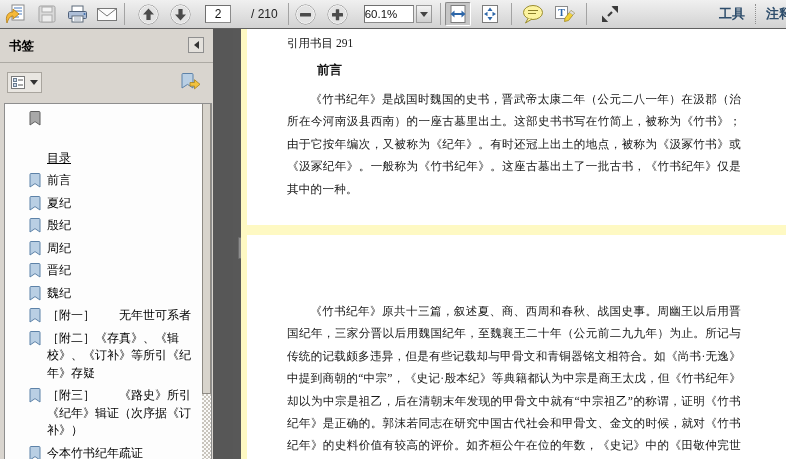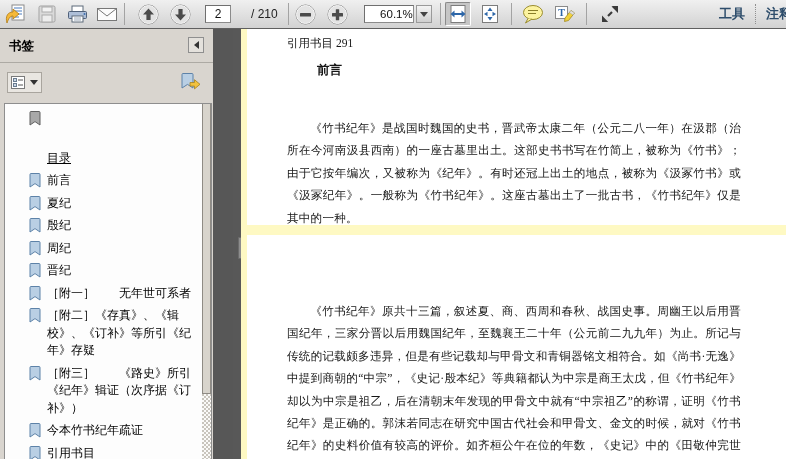--- a/index.html
+++ b/index.html
@@ -15,21 +15,21 @@
     border:1px solid transparent;border-radius:2px;box-sizing:border-box;}
   .tb-btn.pressed{background:#c6c6c6;border-color:#8a8a8a #ffffff #ffffff #8a8a8a;border-style:solid;}
   .tb-sep{width:1px;height:22px;background:#a3a3a3;margin:0 4px;}
   .tb-dotsep{width:0;height:20px;border-left:1px dotted #8f8f8f;margin:0 10px;}
   .pagebox{width:26px;height:18px;background:#fff;border:1px solid #8b8b8b;
     border-top-color:#6f6f6f;border-left-color:#6f6f6f;text-align:center;
     font-size:12px;color:#111;padding:0;box-sizing:border-box;}
   .page-total{font-size:12px;color:#222;margin-left:20px;white-space:nowrap;}
   .zoombox{width:50px;height:18px;background:#fff;border:1px solid #8b8b8b;
     border-top-color:#6f6f6f;border-left-color:#6f6f6f;display:flex;align-items:center;
-    justify-content:flex-end;font-size:11.5px;color:#111;box-sizing:border-box;}
+    justify-content:flex-start;font-size:11.5px;color:#111;box-sizing:border-box;}
   .zoom-dd{width:16px;height:18px;margin-left:2px;display:flex;align-items:center;justify-content:center;
     background:linear-gradient(#f4f4f4,#cfcfcf);border:1px solid #9a9a9a;box-sizing:border-box;}
   .caret{width:0;height:0;border-left:4px solid transparent;border-right:4px solid transparent;
     border-top:5px solid #444;}
   .tb-label{font-size:13px;font-weight:600;color:#2e4d6b;white-space:nowrap;}
   .spacer{flex:1;}
 
   
   .sidebar{position:absolute;left:0;top:29px;width:213px;bottom:0;background:#d9d5cf;}
   .sb-header{position:relative;height:33px;border-bottom:1px solid #adaaa4;}
@@ -67,21 +67,21 @@
   
   .docpane{position:absolute;left:241px;right:0;top:29px;bottom:0;background:#fef9c3;overflow:hidden;}
   .page{position:absolute;left:6px;right:-8px;background:#ffffff;}
   .page1{top:0;height:196px;}
   .page2{top:206px;height:300px;}
   .doc-text{font-family:"Liberation Serif","DejaVu Serif",serif;color:#161616;}
   .p1-header{position:absolute;left:40px;top:7px;font-size:11.5px;}
   .p1-heading{position:absolute;left:70px;top:33px;font-size:12.5px;font-weight:bold;}
   .para{position:absolute;left:40px;width:454px;font-size:11.6px;line-height:22.4px;
     text-align:justify;text-indent:2em;letter-spacing:0.2px;}
-  .p1-para{top:60px;margin-top:29px;}
+  .p1-para{top:60px;}
   .p2-para{top:66px;}
 
   
   svg{display:block;}
 </style>
 </head>
 <body>
 
 <div id="app">
 
@@ -332,20 +332,28 @@
 
         <div class="bm-item">
           <span class="bm-icon">
             <svg width="12" height="15" viewBox="0 0 12 15">
                 <path d="M2 0.5 h8 a1 1 0 0 1 1 1 V14 l-5 -3.4 L1 14 V1.5 a1 1 0 0 1 1 -1 z" fill="#b9cfe4" stroke="#5d82a8"></path>
               </svg>
           </span>
           <span class="bm-label">晋纪</span>
         </div>
 
+        <div class="bm-item">
+          <span class="bm-icon">
+            <svg width="12" height="15" viewBox="0 0 12 15">
+                <path d="M2 0.5 h8 a1 1 0 0 1 1 1 V14 l-5 -3.4 L1 14 V1.5 a1 1 0 0 1 1 -1 z" fill="#b9cfe4" stroke="#5d82a8"></path>
+              </svg>
+          </span>
+          <span class="bm-label">魏纪</span>
+        </div>
 
         <div class="bm-item">
           <span class="bm-icon">
             <svg width="12" height="15" viewBox="0 0 12 15">
                 <path d="M2 0.5 h8 a1 1 0 0 1 1 1 V14 l-5 -3.4 L1 14 V1.5 a1 1 0 0 1 1 -1 z" fill="#b9cfe4" stroke="#5d82a8"></path>
               </svg>
           </span>
           <span class="bm-label">［附一］　　无年世可系者</span>
         </div>
 

